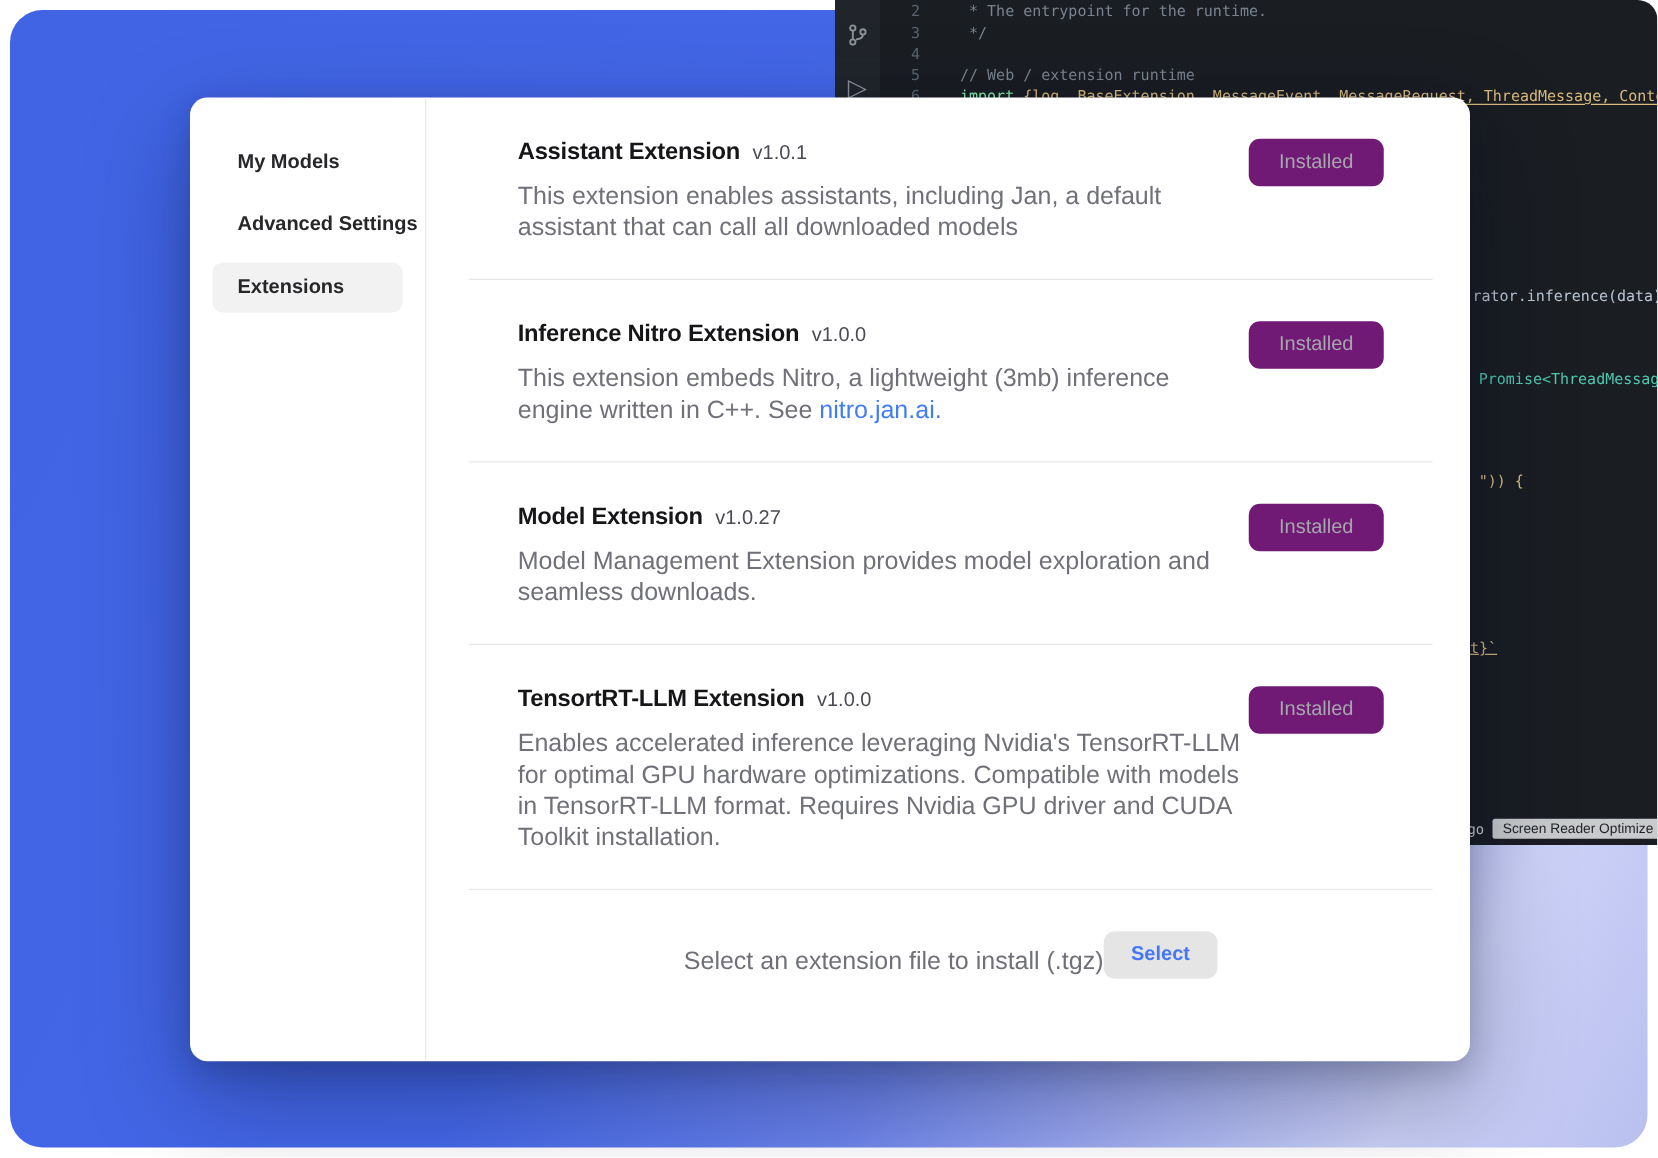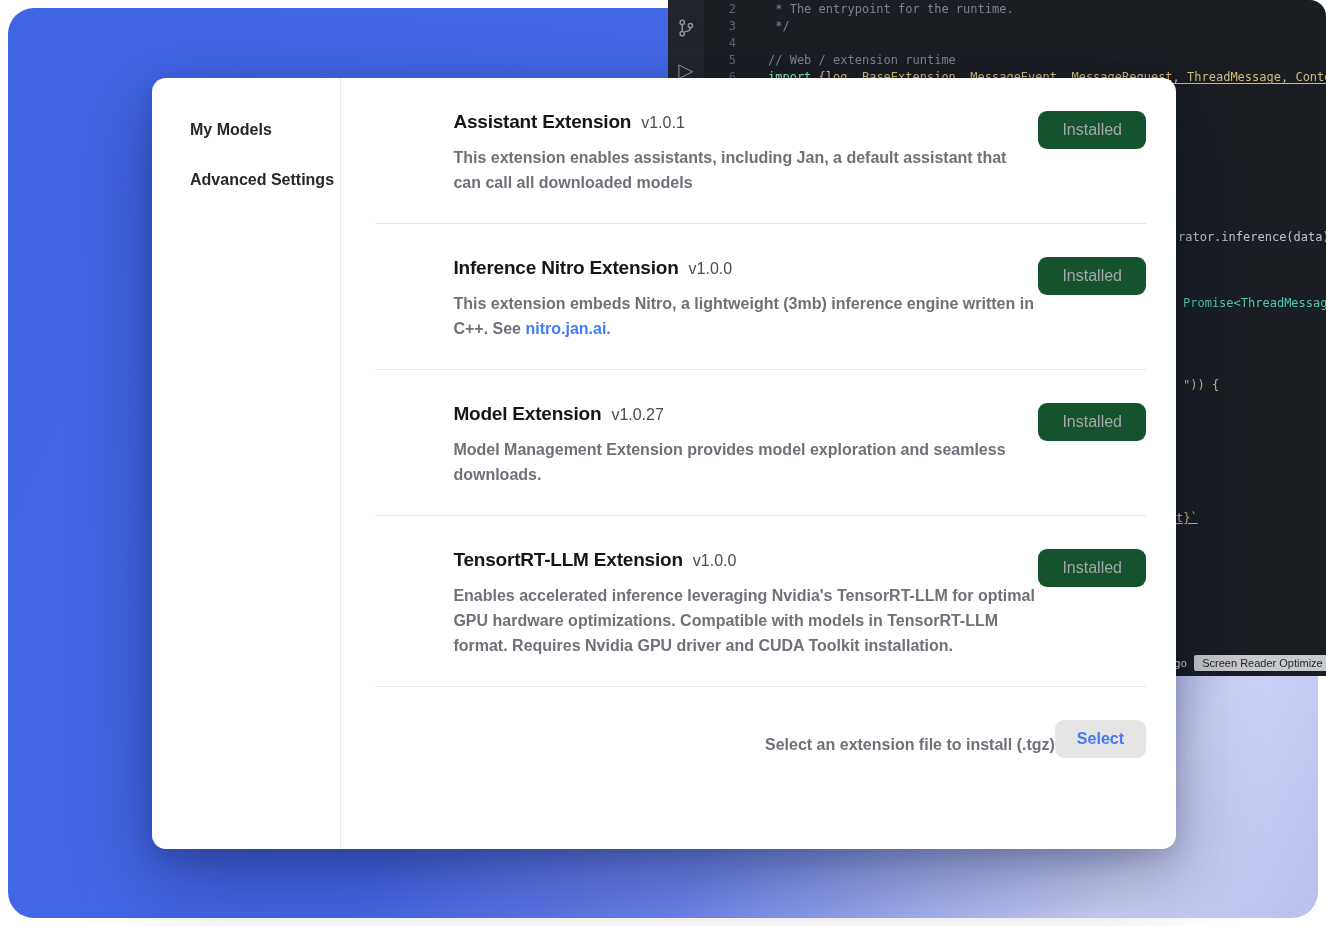--- a/index.html
+++ b/index.html
@@ -31,30 +31,30 @@
 
   
   .modal { position:absolute; left:152px; top:78px; width:1024px; height:771px; background:#ffffff; border-radius:14px;
     box-shadow:0 30px 80px rgba(10,18,45,.35), 0 8px 24px rgba(10,18,45,.18); display:flex; overflow:hidden; }
   .sidebar { width:189px; border-right:1px solid #e9e9ec; padding:32px 18px 0 18px; flex-shrink:0; }
   .side-item { height:40px; display:flex; align-items:center; padding:0 20px; margin-bottom:10px; border-radius:8px;
     font-size:16px; font-weight:700; color:#27272a; cursor:pointer; white-space:nowrap; }
   .side-item.active { background:#f2f2f3; }
 
   .content { flex:1; padding:0 30px 0 34px; }
-  .row { display:flex; justify-content:flex-end; align-items:flex-start; padding:33px 0 28px; }
+  .row { display:flex; justify-content:center; align-items:flex-start; padding:33px 0 28px; }
   .row + .row { border-top:1px solid #e7e7ea; }
   .ext-left { max-width:585px; }
   .ext-head { display:flex; align-items:baseline; }
   .ext-name { font-size:19px; font-weight:700; color:#161619; letter-spacing:-.2px; }
   .ext-ver { font-size:16px; font-weight:400; color:#4b4b53; margin-left:10px; }
-  .ext-desc { margin-top:12px; font-size:16px; line-height:25px; color:#6f7078;font-weight:bold; }
+  .ext-desc { margin-top:12px; font-size:20px; line-height:25px; color:#6f7078; }
   .link { color:#3f7df8; text-decoration:none; cursor:pointer; }
   .btn { border:none; border-radius:9px; padding:10px 24px; font-size:16px; font-weight:500; font-family:inherit; cursor:pointer; flex-shrink:0; }
-  .btn-installed { background:#14532d; color:#a6a6ad; }
+  .btn-installed { background:#701a75; color:#a6a6ad; }
   .btn-select { background:#e5e5e5; color:#4577f6; font-weight:600; padding:10px 22px; }
 </style>
 </head>
 <body>
 
 <div class="canvas">
 
   <div class="wallpaper"></div>
 
   <div class="editor">
@@ -87,20 +87,21 @@
       <span class="status-left">go</span>
       <span class="status-chip">Screen Reader Optimize</span>
     </div>
   </div>
 
   <div class="modal">
 
     <aside class="sidebar">
       <div class="side-item">My Models</div>
       <div class="side-item">Advanced Settings</div>
+      <div class="side-item active">Extensions</div>
     </aside>
 
     <main class="content">
 
       <section class="row">
         <div class="ext-left">
           <div class="ext-head">
             <span class="ext-name">Assistant Extension</span>
             <span class="ext-ver">v1.0.1</span>
           </div>

